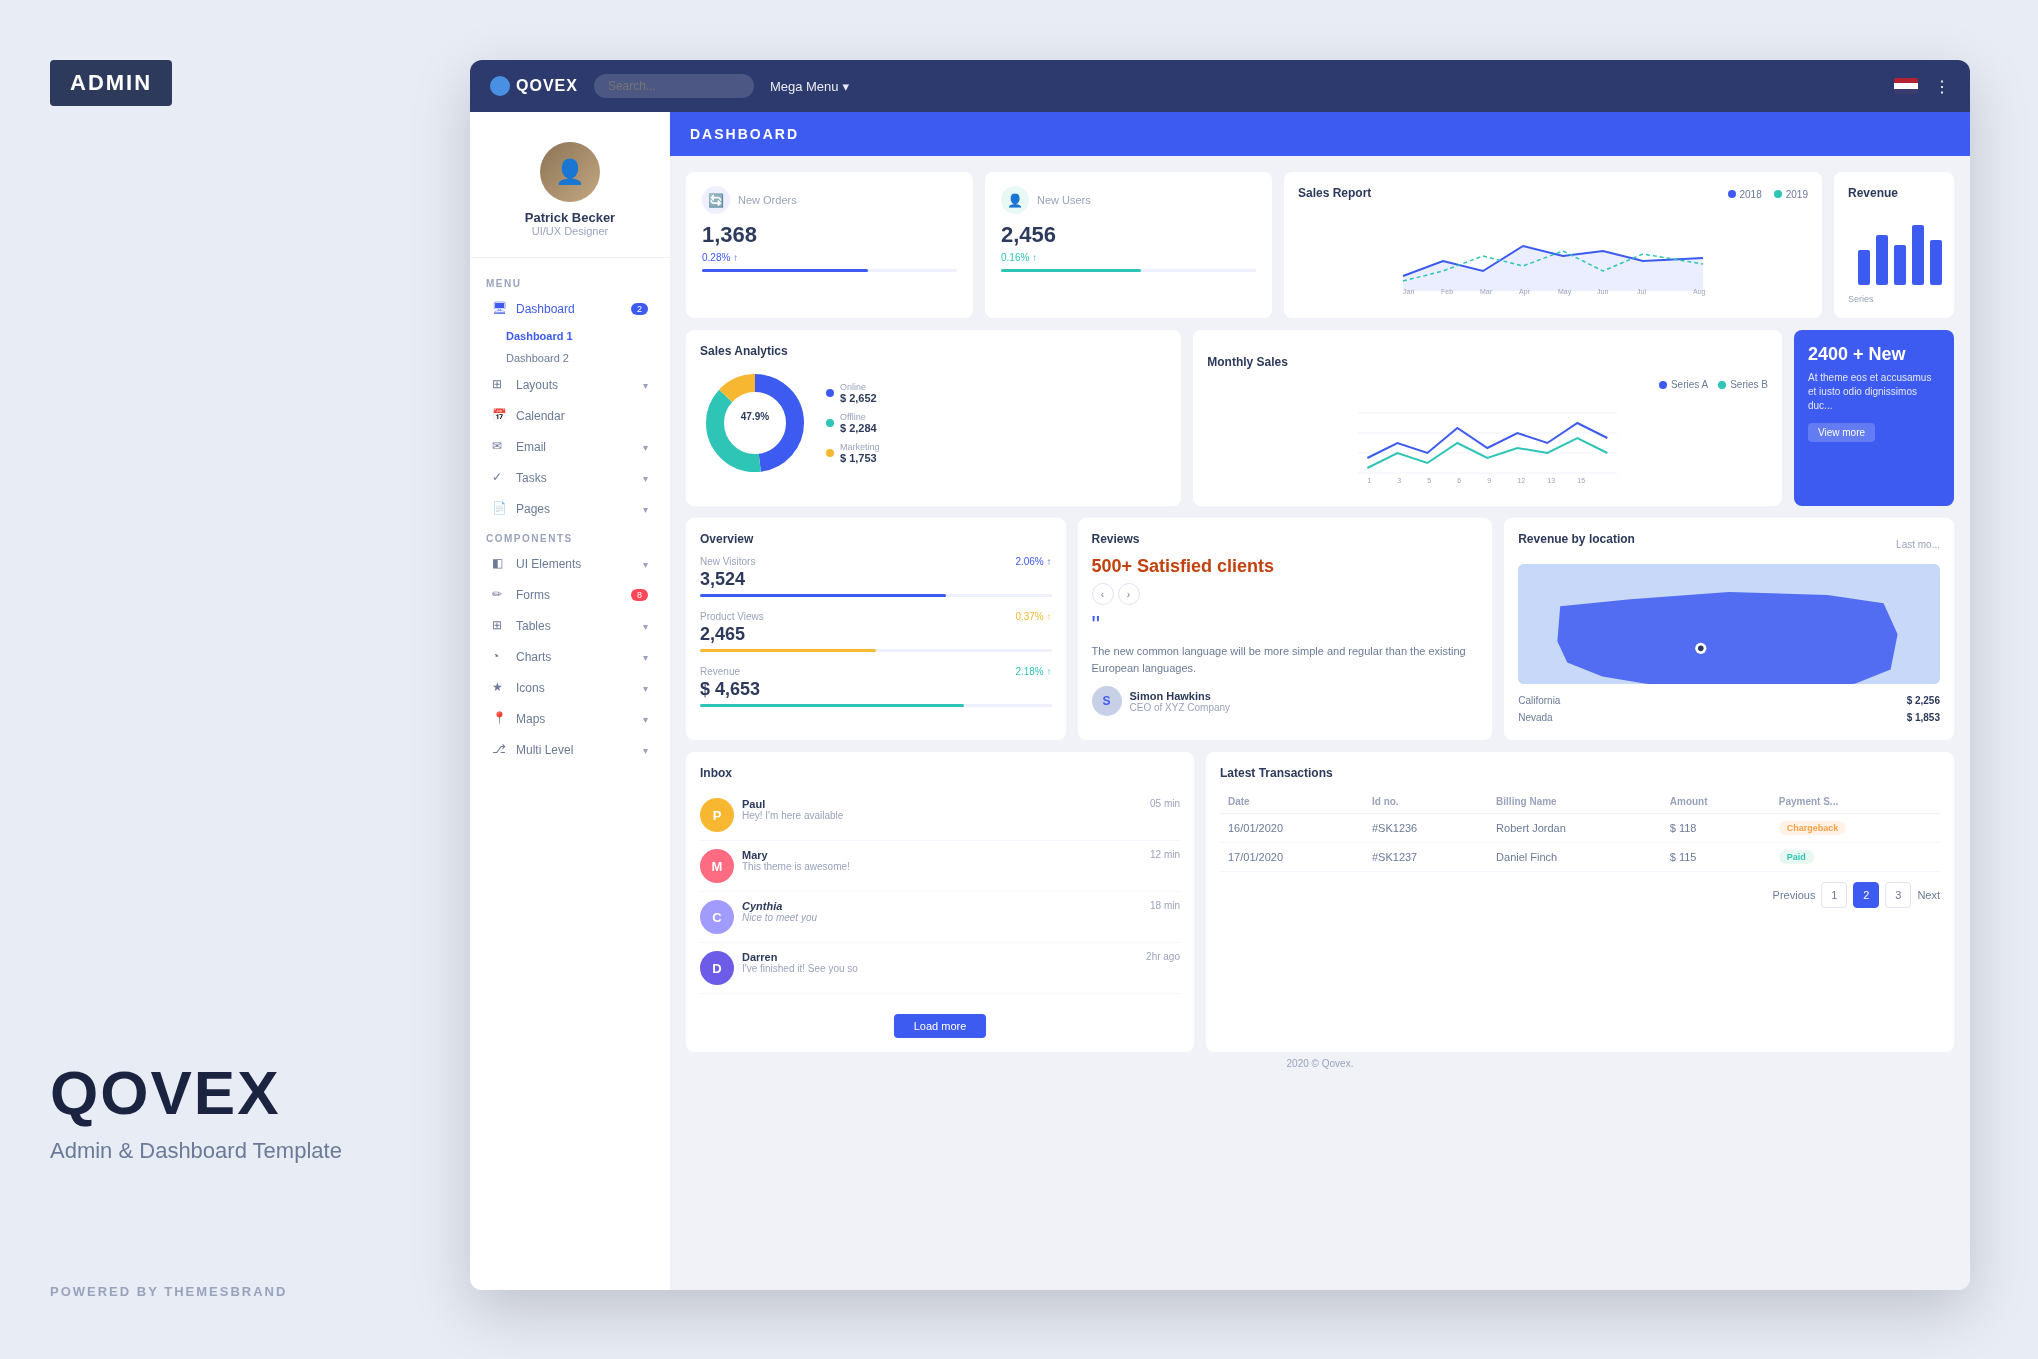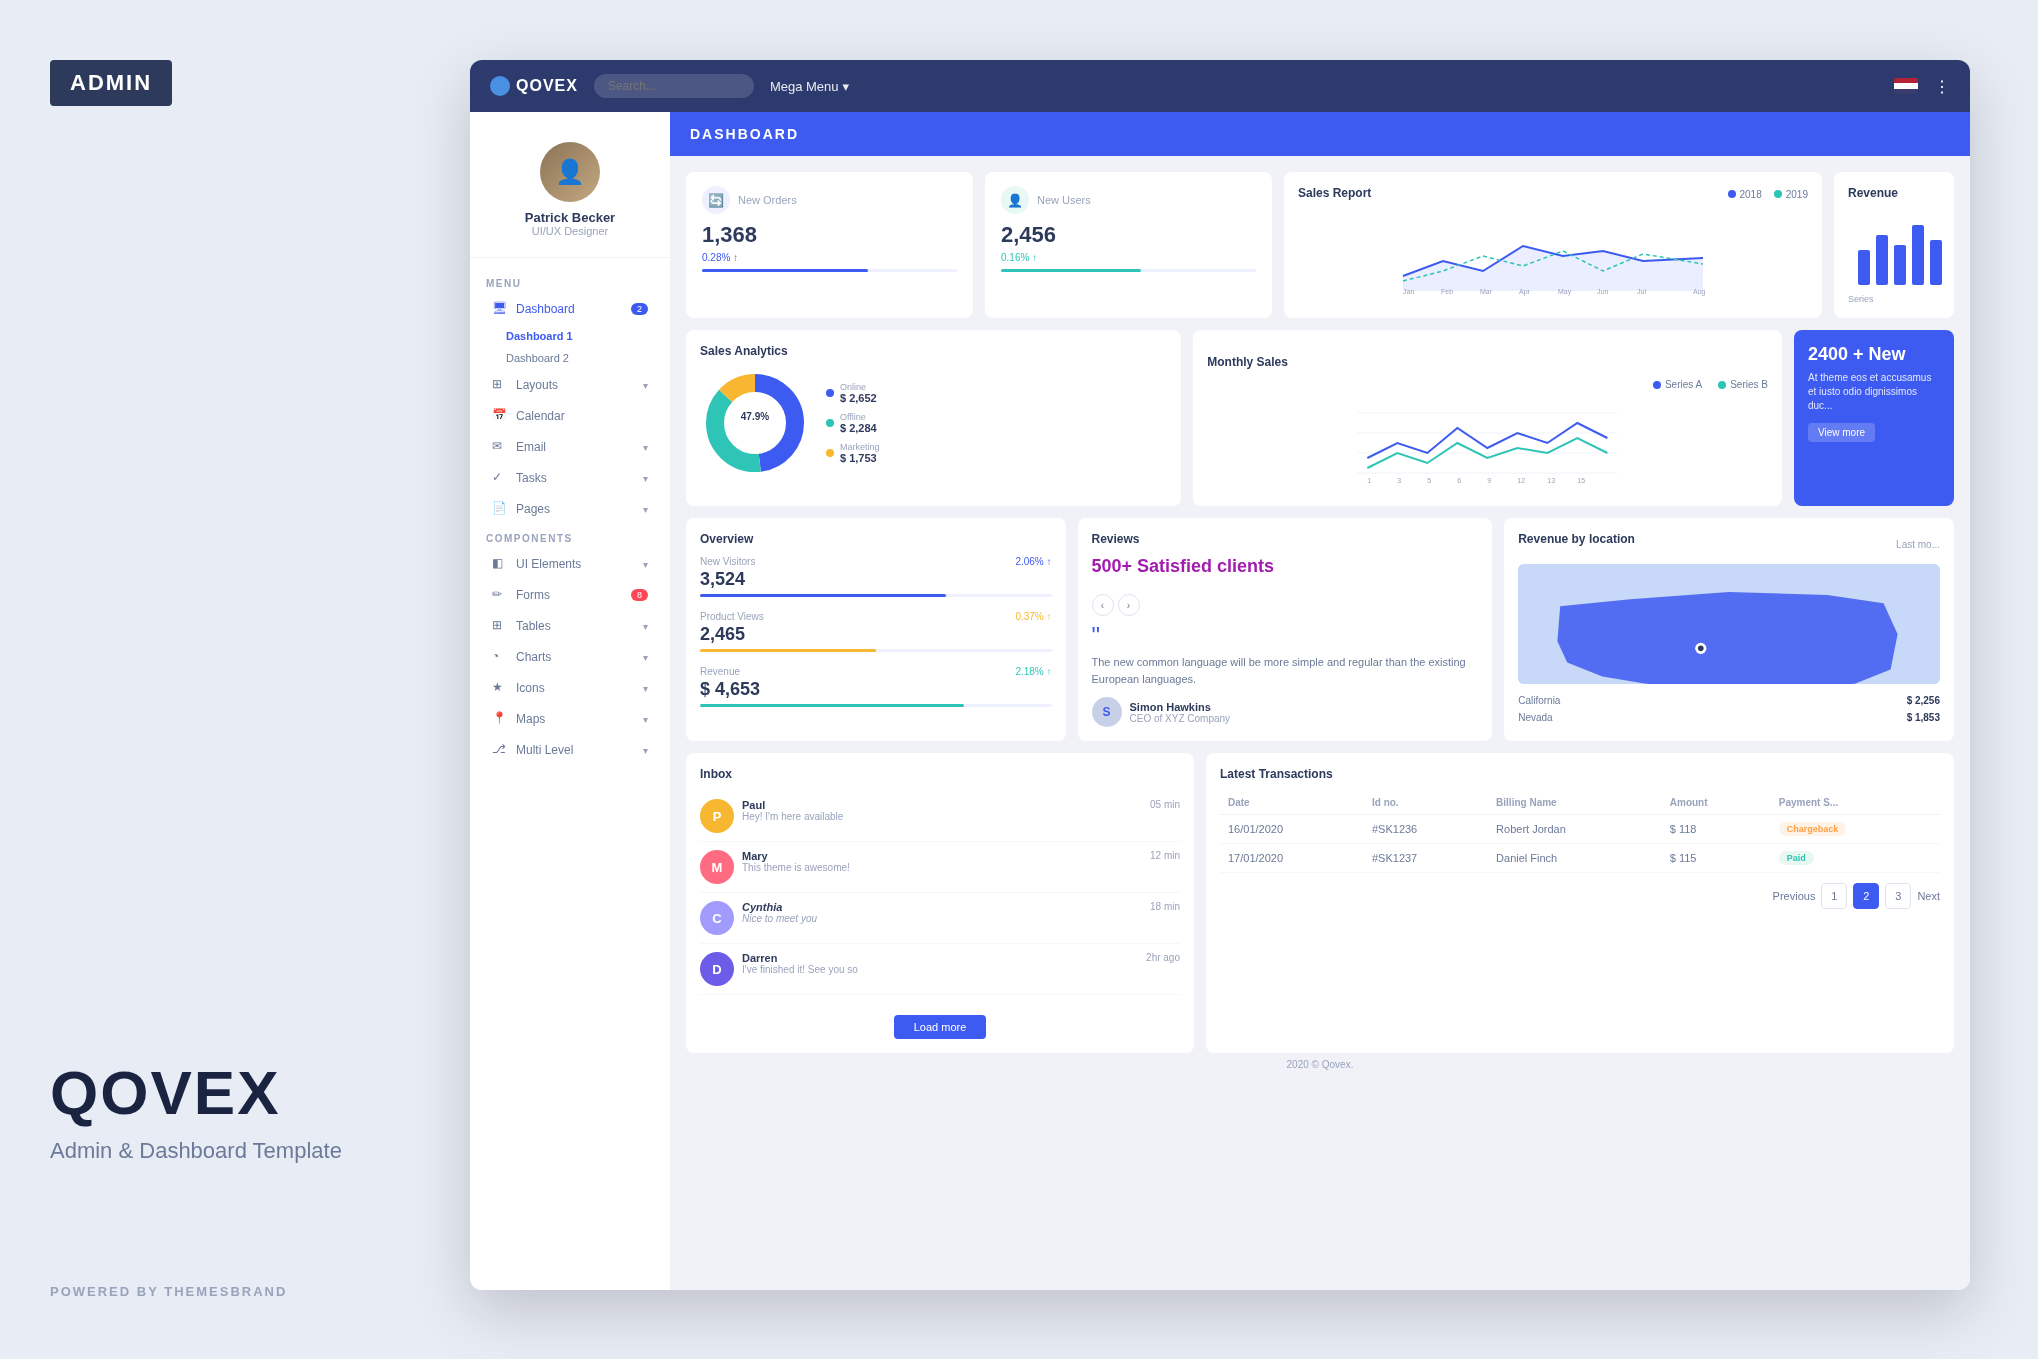--- a/index.html
+++ b/index.html
@@ -428,22 +428,22 @@
     }
     .overview-item-label { font-size: 10px; color: #9aa3bc; }
     .overview-item-change { font-size: 10px; color: #3d5af1; }
     .overview-item-value { font-size: 18px; font-weight: 700; color: #2d3a5c; margin-bottom: 4px; }
     .overview-bar { height: 3px; background: #eef0ff; border-radius: 2px; }
     .overview-bar-fill { height: 100%; border-radius: 2px; }
 
     .reviews-count {
       font-size: 18px;
       font-weight: 700;
-      color: #a21caf;
-      margin-bottom: 17px;
+      color: #c2410c;
+      margin-bottom: 6px;
     }
     .reviews-quote {
       font-size: 24px;
       color: #3d5af1;
       line-height: 1;
     }
     .reviews-text {
       font-size: 11px;
       color: #6b7a99;
       line-height: 1.5;
@@ -842,21 +842,21 @@
                   <div class="legend-amount">$ 1,753</div>
                 </div>
               </div>
             </div>
           </div>
         </div>
 
         <div class="monthly-sales-card">
           <div style="display:flex;justify-content:space-between;align-items:center;margin-bottom:8px;">
             <div class="chart-title">Monthly Sales</div>
-            <div style="display:flex;gap:16px;margin-top:35px;">
+            <div style="display:flex;gap:10px;margin-top:35px;">
               <div class="legend-item">
                   <div class="legend-dot" style="background:#3d5af1;"></div>
                   <span style="font-size:10px;color:#6b7a99;">Series A</span>
                 </div>
               <div class="legend-item">
                   <div class="legend-dot" style="background:#2ec4b6;"></div>
                   <span style="font-size:10px;color:#6b7a99;">Series B</span>
                 </div>
             </div>
           </div>

